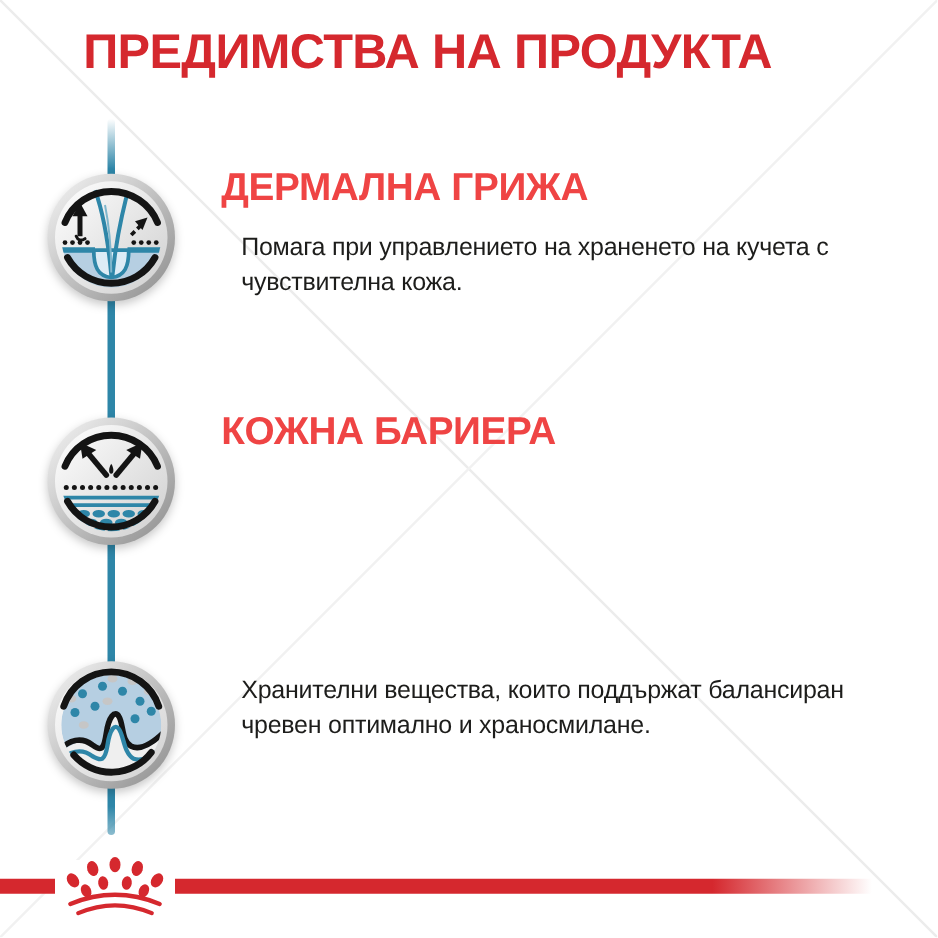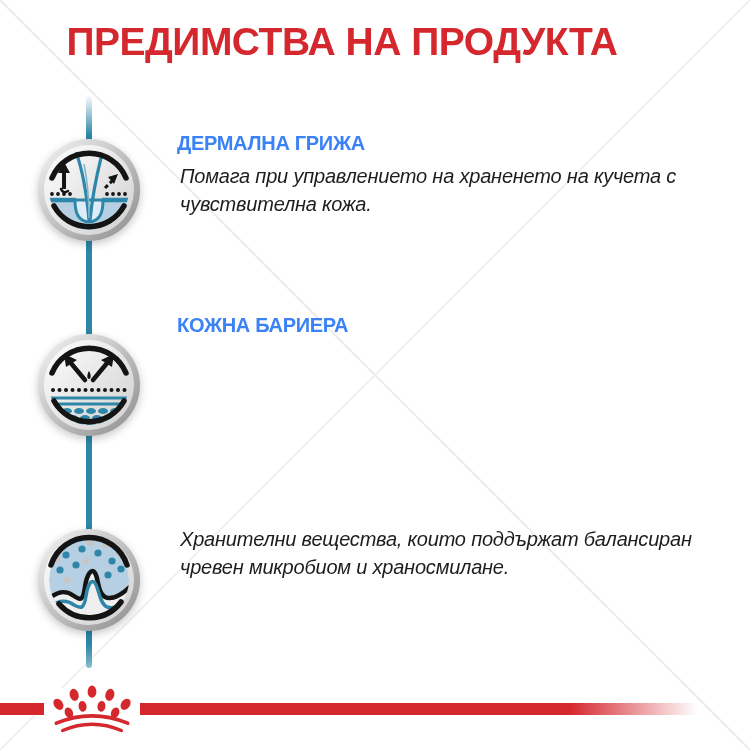--- a/index.html
+++ b/index.html
@@ -18,26 +18,26 @@
   .timeline{
     position:absolute;left:86px;top:95px;width:6px;height:573px;z-index:1;
     background:linear-gradient(to bottom,rgba(46,134,168,0) 0%,#2e86a8 7%,#2e86a8 96%,rgba(46,134,168,.55) 100%);
     border-radius:3px;
   }
   
   .icon-wrap{position:absolute;left:37px;width:104px;height:104px;z-index:2;}
   .icon-wrap svg{display:block;filter:drop-shadow(0 3px 4px rgba(0,0,0,.22));}
   .text-wrap{position:absolute;left:177px;width:520px;z-index:2;}
   .r1 .icon-wrap{top:138px}.r2 .icon-wrap{top:333px}.r3 .icon-wrap{top:528px}
-  .r1 .text-wrap{top:132px}.r2 .text-wrap{top:314px}.r3 .text-wrap{top:522px}
+  .r1 .text-wrap{top:132px}.r2 .text-wrap{top:327px}.r3 .text-wrap{top:522px}
   .benefit-heading{
-    margin:0 0 7px 0;font-size:20px;font-weight:bold;letter-spacing:-0.3px;color:#3b82f6;
+    margin:0 0 7px 0;font-size:31px;font-weight:bold;letter-spacing:-0.3px;color:#ef4444;
   }
   .benefit-desc{
-    margin:3px;font-size:20px;line-height:28px;letter-spacing:-0.2px;color:#1d1d1b;font-style:italic;
+    margin:16px;font-size:20px;line-height:28px;letter-spacing:-0.2px;color:#1d1d1b;
   }
   
   .brand-stripe{
     position:absolute;left:0;top:703px;width:750px;height:12px;z-index:1;
     background:linear-gradient(90deg,#d5282e 0%,#d5282e 76%,rgba(213,40,46,0) 93%);
   }
   .crown-gap{position:absolute;left:44px;top:688px;width:96px;height:42px;background:#ffffff;z-index:2;}
   .crown-wrap{position:absolute;left:50px;top:684px;width:84px;height:49px;z-index:3;}
 </style>
 </head>
@@ -217,21 +217,21 @@
               <ellipse cx="30" cy="52" rx="4" ry="3"></ellipse>
           </g>
           <path d="M8,74 C20,62 29,62 37,68 C44,73 46,72 48,59 C50,45 55,40 58,45 C62,51 60,65 68,69 C76,73 87,65 96,56" stroke="#141414" stroke-width="4.5" fill="none" stroke-linecap="round"></path>
           <path d="M8,83 C20,71 29,71 37,77 C44,81 47,81 49,68 C51,55 55,51 58,55 C62,60 62,75 70,79 C78,82 88,75 96,66" stroke="#2e86a8" stroke-width="3.5" fill="none" stroke-linecap="round"></path>
         </g>
         <path d="M14,37 A40,40 0 0 1 90,37" fill="none" stroke="#141414" stroke-width="5.5" stroke-linecap="round"></path>
         <path d="M22,76 A40,40 0 0 0 84,74" fill="none" stroke="#141414" stroke-width="5.5" stroke-linecap="round"></path>
       </svg>
     </div>
     <div class="text-wrap">
-      <p class="benefit-desc">Хранителни вещества, които поддържат балансиран чревен микробиом и храносмилане.</p>
+      <p class="benefit-desc">Хранителни вещества, които поддържат балансиран чревен оптимално и храносмилане.</p>
     </div>
   </section>
 
   <div class="brand-stripe"></div>
   <div class="crown-gap"></div>
   <div class="crown-wrap">
     <svg width="84" height="49" viewBox="0 0 80 46">
       <g fill="#d5282e">
         <ellipse cx="8" cy="19" rx="4.2" ry="5.8" transform="rotate(-35 8 19)"></ellipse>
         <ellipse cx="23" cy="10" rx="4.2" ry="5.8" transform="rotate(-17 23 10)"></ellipse>

